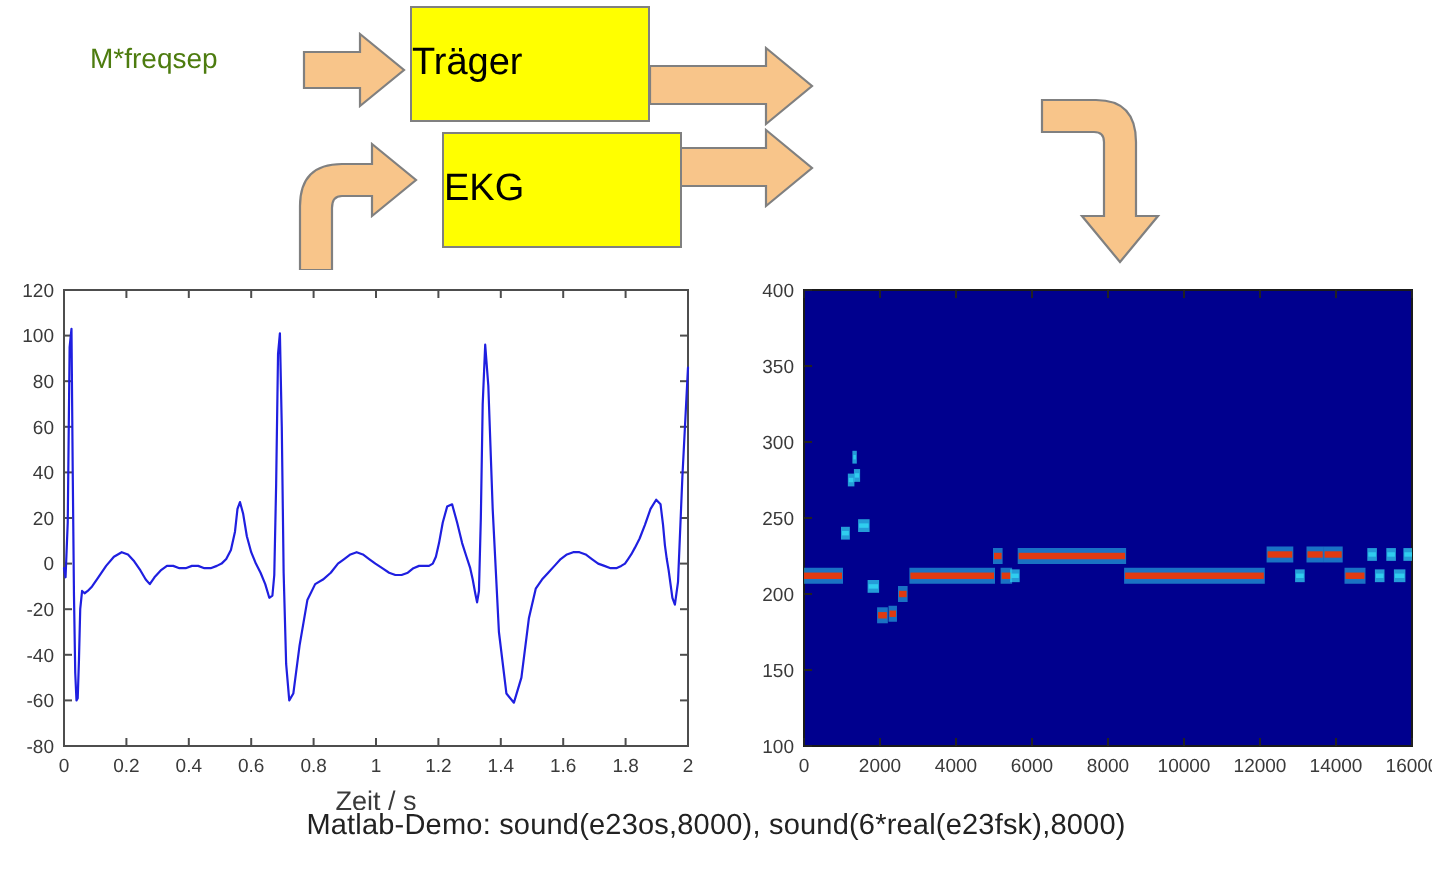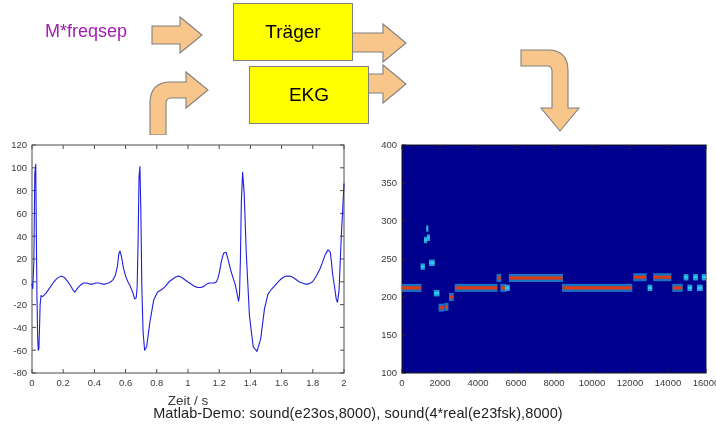--- a/index.html
+++ b/index.html
@@ -7,31 +7,31 @@
     width:716px;height:441px;
     background:#ffffff;
     font-family:"Liberation Sans", sans-serif;
     position:relative;
     overflow:hidden;
   }
   
   #diagram{position:absolute;left:0;top:0;width:716px;height:135px;}
   .dlabel{
     position:absolute;
-    font-size:18px;
-    color:#a21caf;
+    font-size:14px;
+    color:#4d7c0f;
     white-space:nowrap;
     font-family:"Liberation Sans", sans-serif;
   }
   .blockbox{
     position:absolute;
     background:#FFFF00;
     border:1.2px solid #808080;
     box-sizing:border-box;
-    display:flex;align-items:center;justify-content:center;margin-left:28px;
+    display:flex;align-items:center;justify-content:flex-start;
   }
   .blockbox span{
     font-size:19px;color:#000000;
     font-family:"Liberation Sans", sans-serif;
   }
   .arrowsvg{position:absolute;left:0;top:0;}
   
   .chart{position:absolute;}
   .axis-text{
     font-family:"Liberation Sans", sans-serif;
@@ -246,13 +246,13 @@
     <line x1="42" y1="124" x2="46" y2="124" stroke="#222222" stroke-width="1"></line>
     <text x="37" y="127.4" text-anchor="end" font-size="9.5" class="axis-text">250</text>
     <line x1="42" y1="162" x2="46" y2="162" stroke="#222222" stroke-width="1"></line>
     <text x="37" y="165.4" text-anchor="end" font-size="9.5" class="axis-text">200</text>
     <line x1="42" y1="200" x2="46" y2="200" stroke="#222222" stroke-width="1"></line>
     <text x="37" y="203.4" text-anchor="end" font-size="9.5" class="axis-text">150</text>
     <line x1="42" y1="238" x2="46" y2="238" stroke="#222222" stroke-width="1"></line>
     <text x="37" y="241.4" text-anchor="end" font-size="9.5" class="axis-text">100</text>
   </svg>
 
-<div id="caption">Matlab-Demo:  sound(e23os,8000), sound(4*real(e23fsk),8000)</div>
+<div id="caption">Matlab-Demo:  sound(e23os,8000), sound(6*real(e23fsk),8000)</div>
 
 </body></html>

